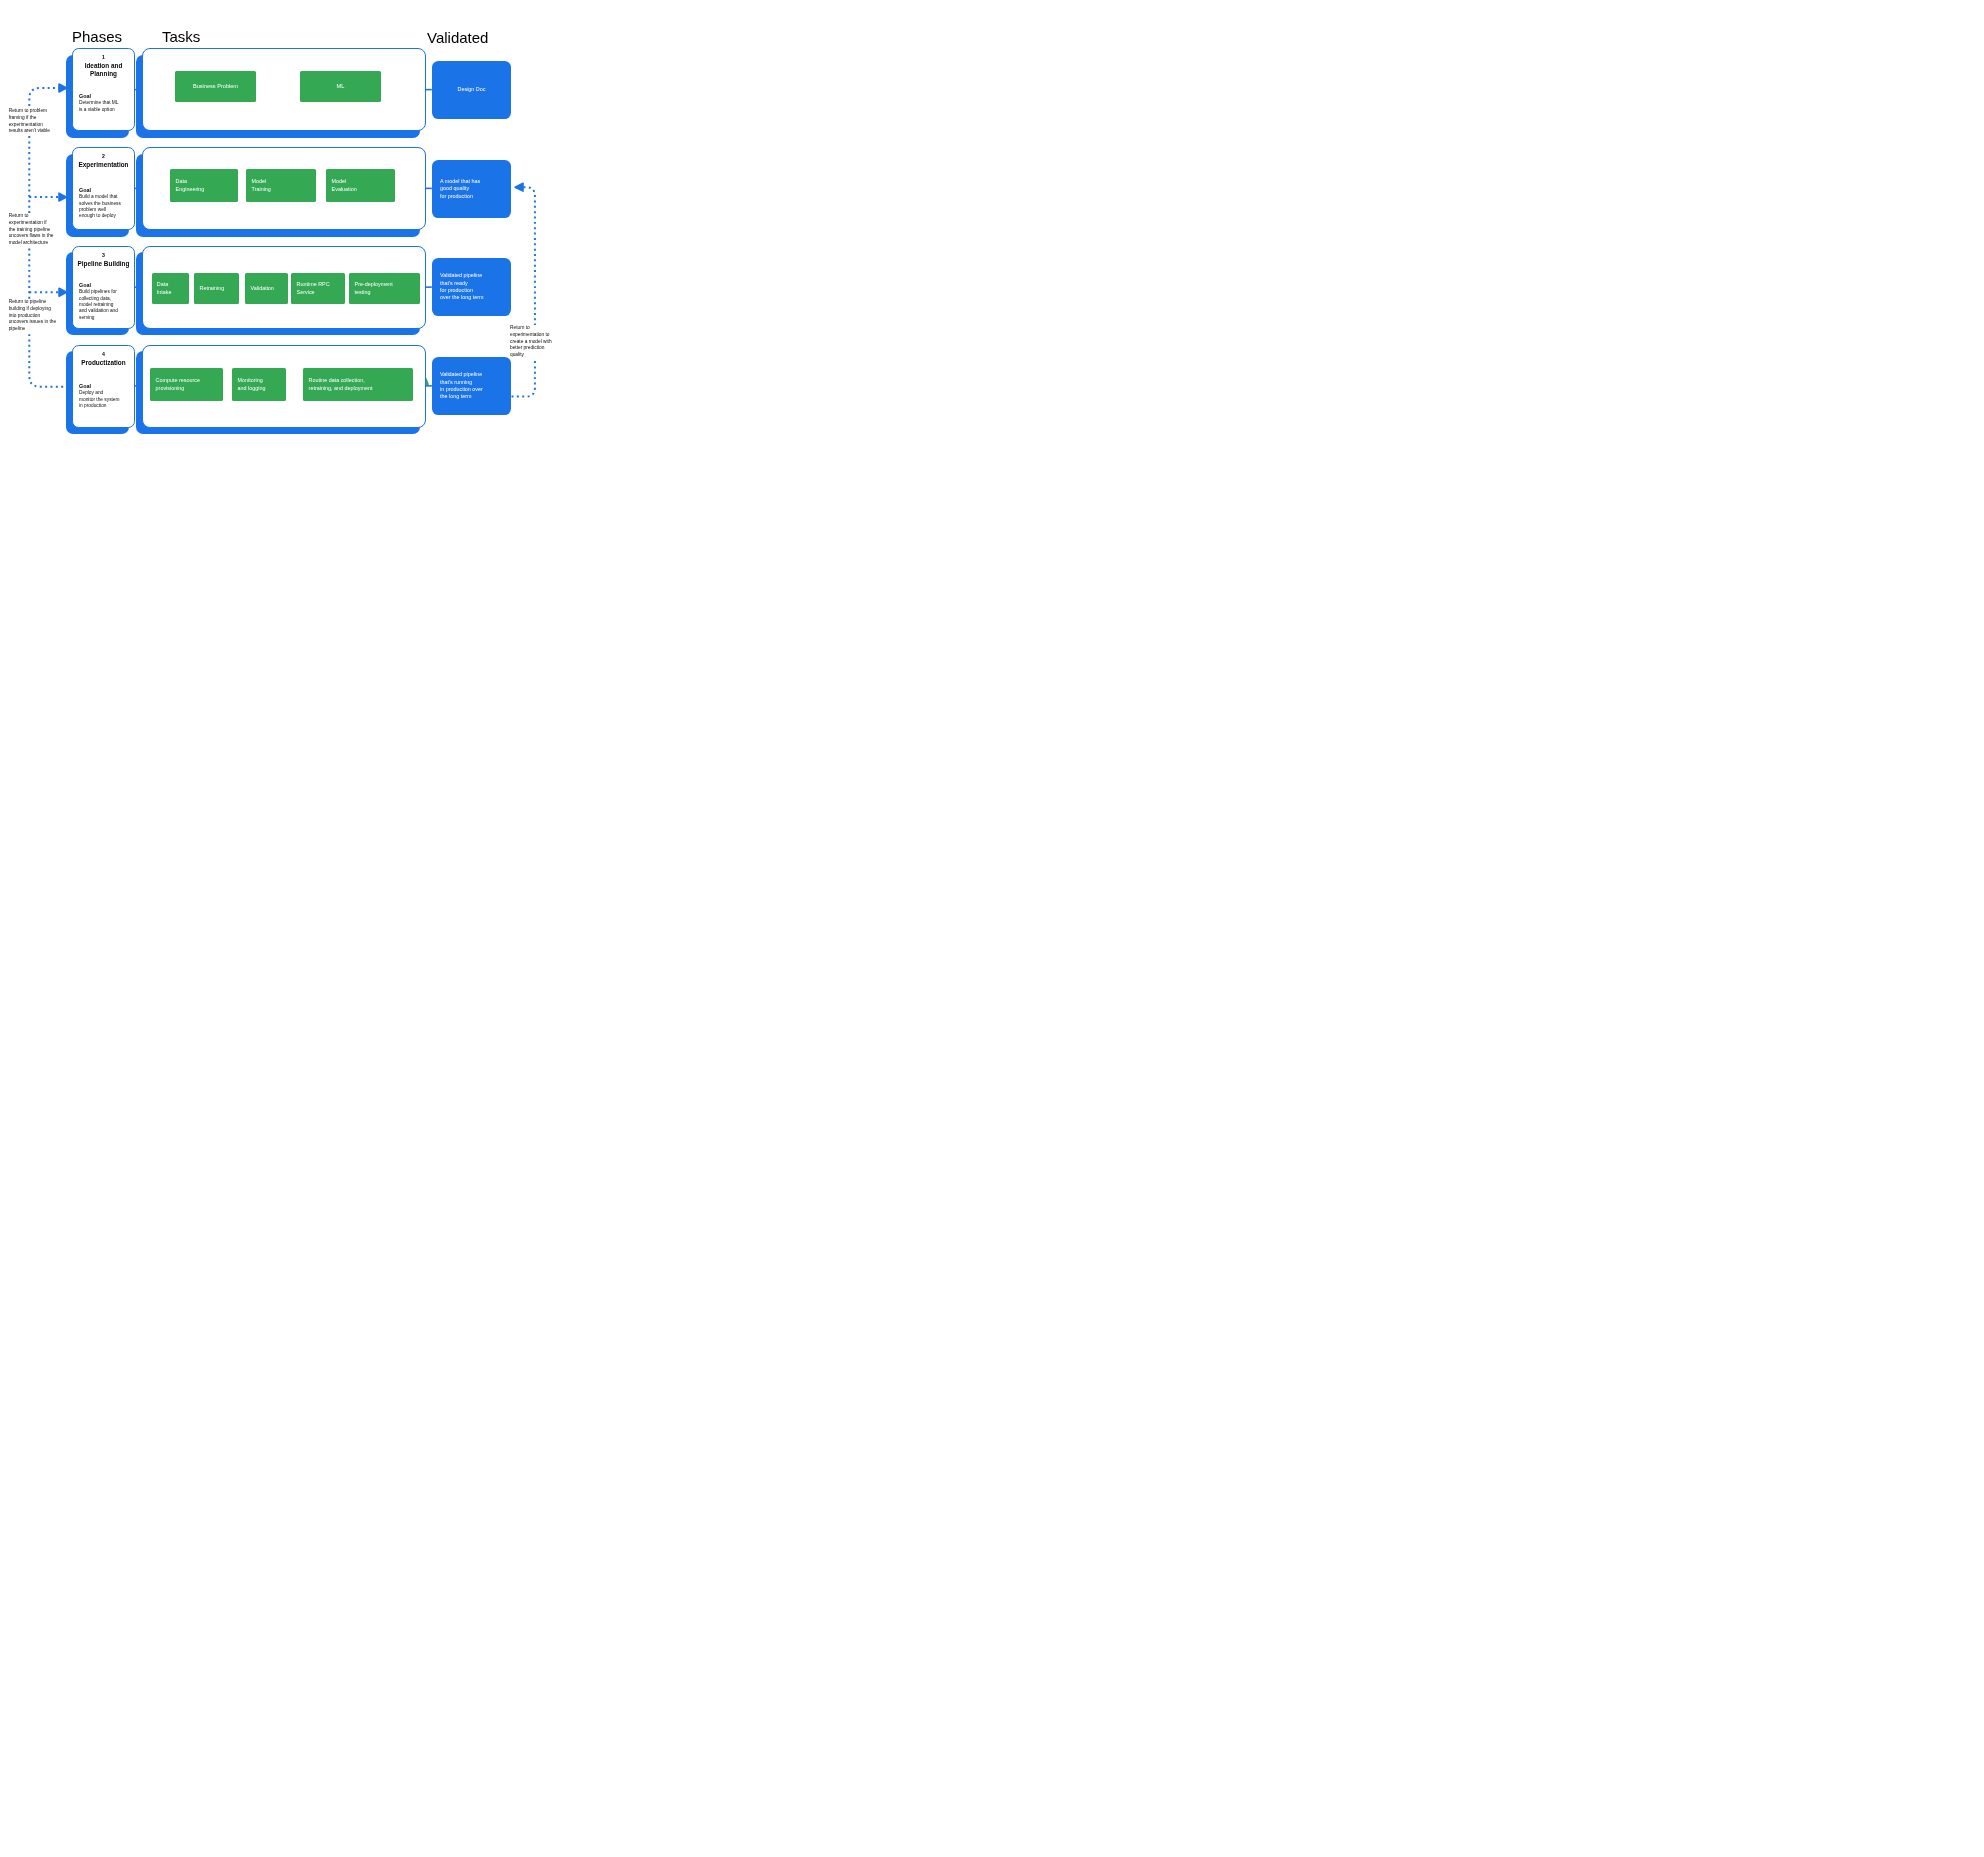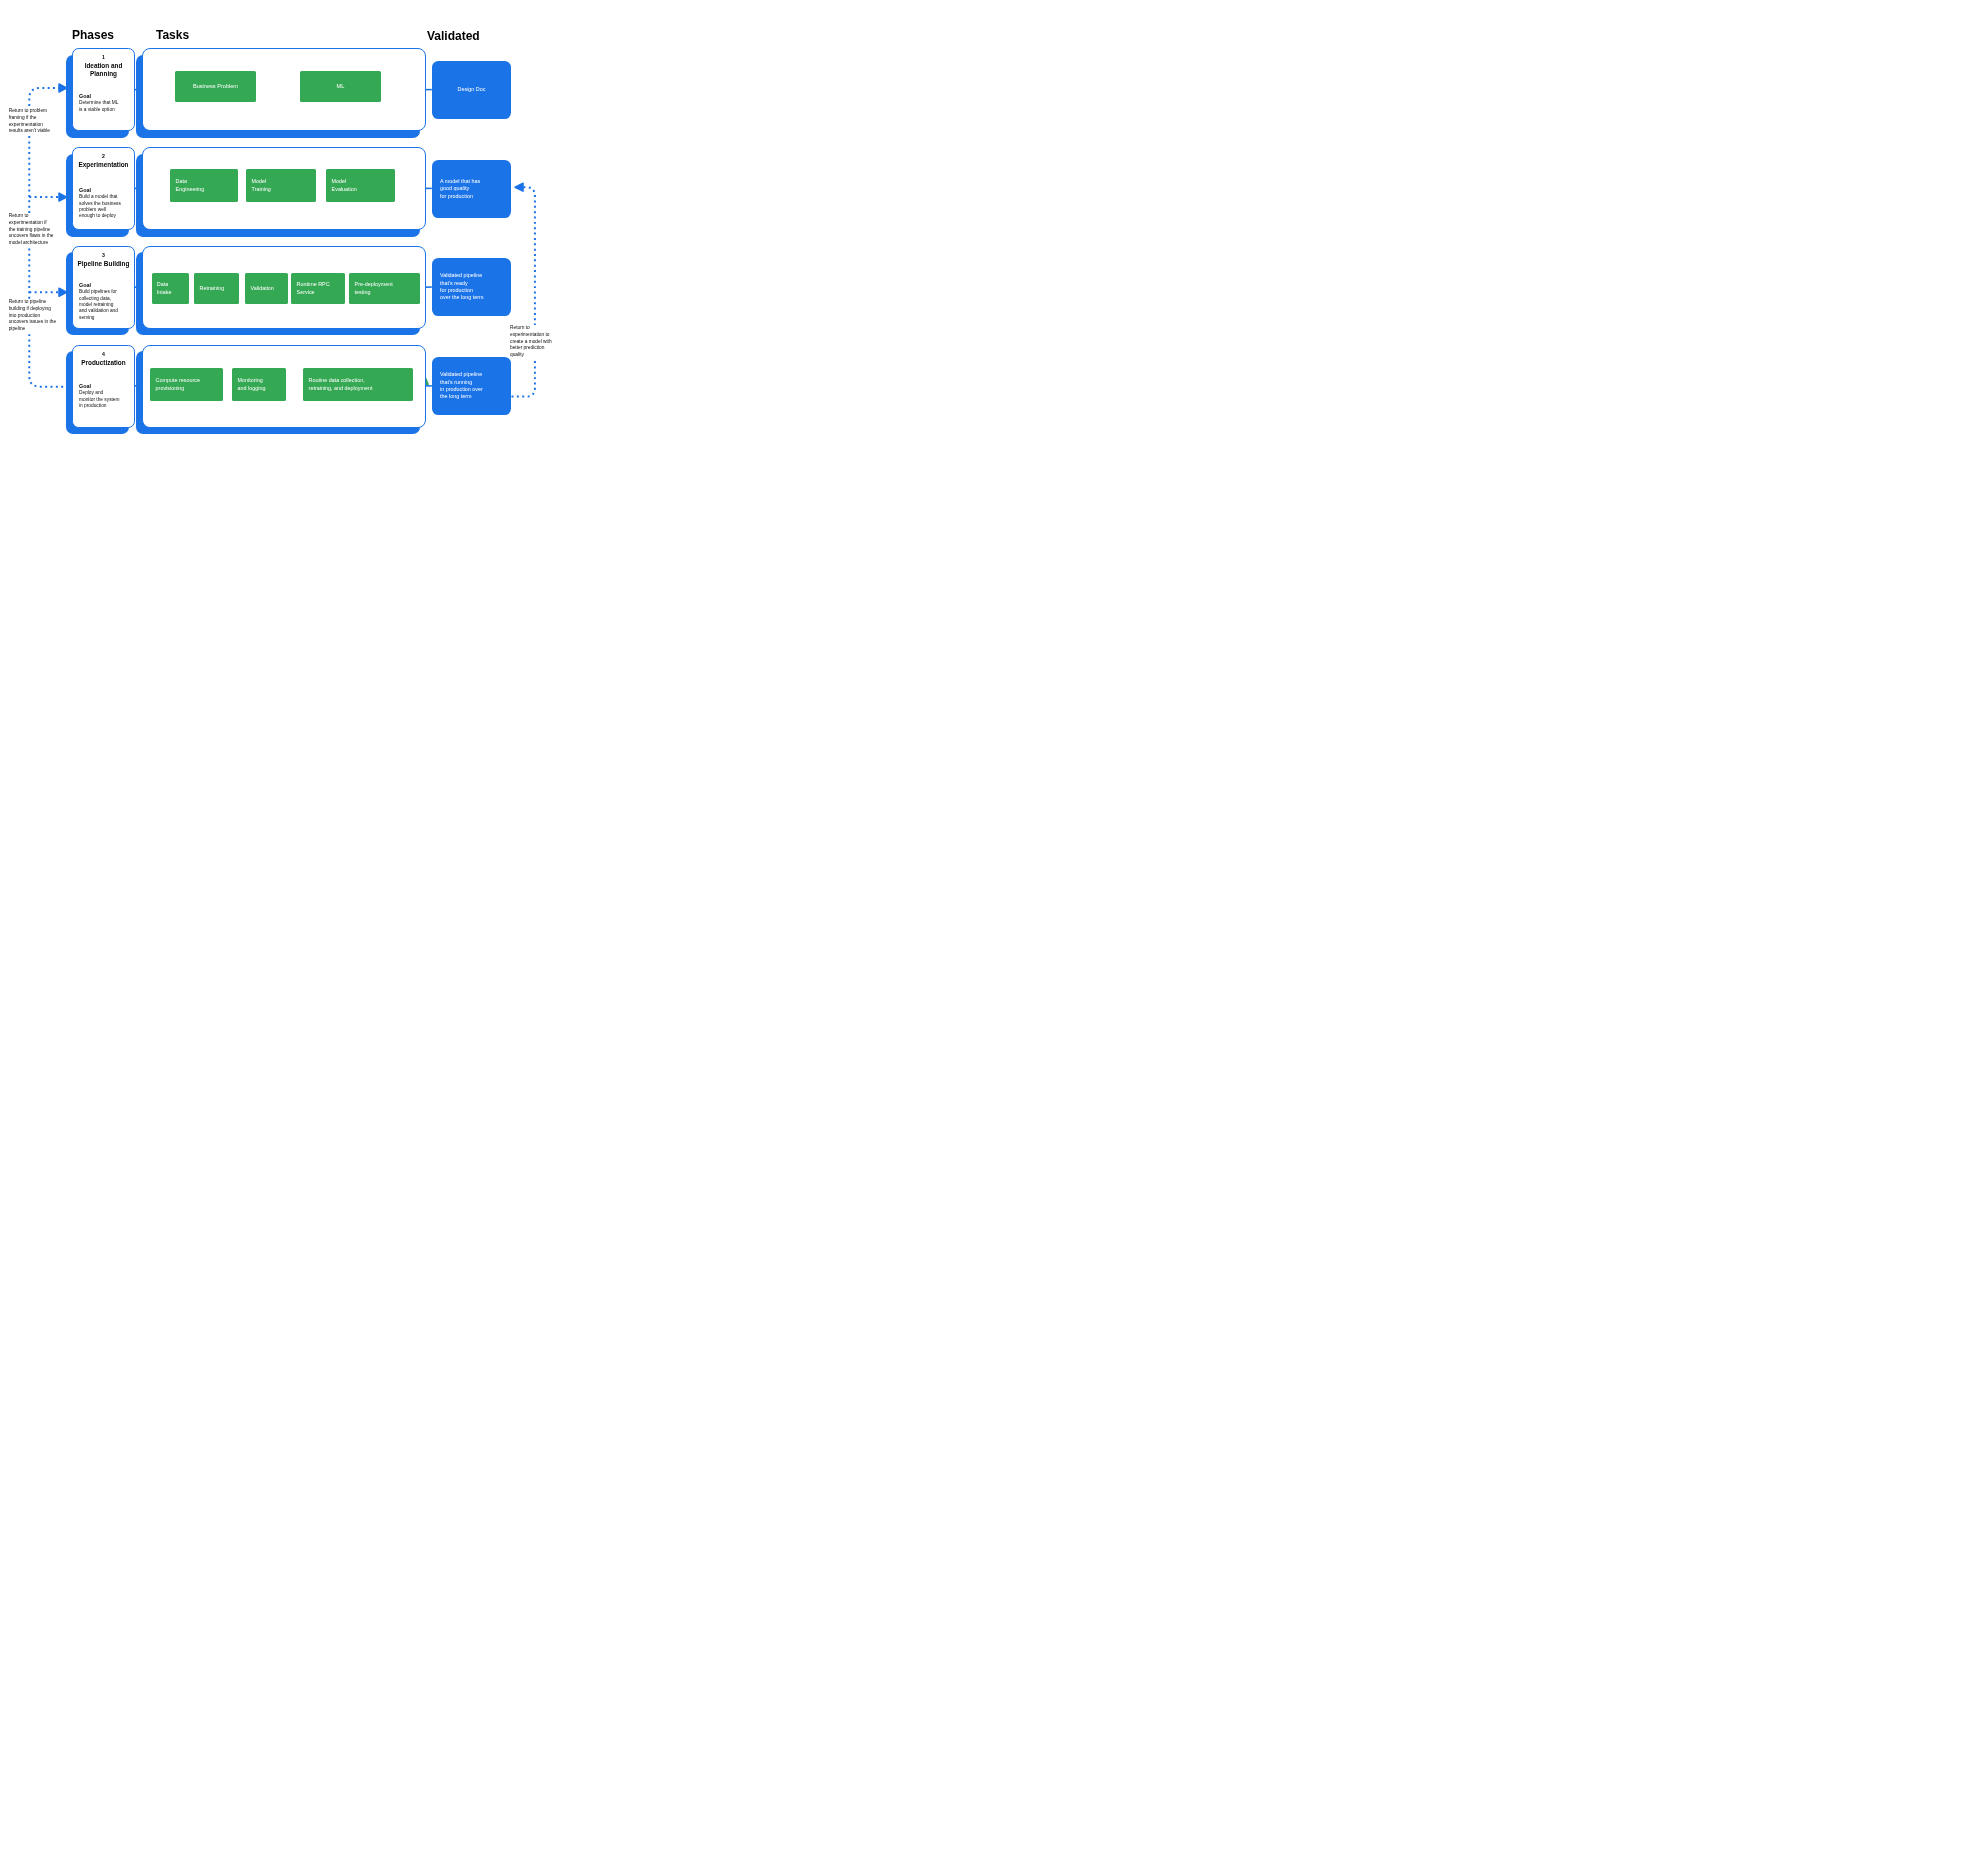--- a/index.html
+++ b/index.html
@@ -3,21 +3,21 @@
 <meta charset="utf-8">
 <style>
   html,body{margin:0;padding:0;background:#fff;}
   body{
     position:relative;
     width:563px;height:464px;
     font-family:"Liberation Sans", sans-serif;
     color:#060606;
     overflow:hidden;
   }
-  .hdr{position:absolute;font-size:12px;font-weight:700;color:#000;white-space:nowrap;}
+  .hdr{position:absolute;font-size:15px;font-weight:400;color:#000;white-space:nowrap;}
   
   .shadow{position:absolute;background:var(--blue);border-radius:7.1px;}
   
   .phase-card{
     position:absolute;left:72px;width:63px;height:83px;
     background:#fff;border:1.2px solid var(--blue);border-radius:6.7px;
     box-sizing:border-box;
   }
   .p-num{text-align:center;font-weight:700;font-size:5.2px;margin-top:5.2px;}
   .p-title{text-align:center;font-weight:700;font-size:6.4px;line-height:1.22;margin-top:2px;white-space:pre-line;}
@@ -49,21 +49,21 @@
   .ann{
     position:absolute;background:#fff;font-size:4.8px;font-weight:500;
     line-height:1.38;color:#0c0c0c;white-space:pre-line;padding:0.4px 1.2px 0.4px 0;
   }
   svg{position:absolute;left:0;top:0;}
 </style>
 </head>
 <body>
 
 <div class="hdr" style="left:72px;top:28px;">Phases</div>
-<div class="hdr" style="left:156px;top:28px;">Tasks</div>
+<div class="hdr" style="left:162px;top:28px;">Tasks</div>
 <div class="hdr" style="left:427px;top:29px;">Validated</div>
 
 <div class="shadow" style="left:66px;top:55px;width:63px;height:83px;"></div>
 <div class="shadow" style="left:136px;top:55px;width:284px;height:83px;"></div>
 <div class="shadow" style="left:66px;top:154px;width:63px;height:83px;"></div>
 <div class="shadow" style="left:136px;top:154px;width:284px;height:83px;"></div>
 <div class="shadow" style="left:66px;top:252px;width:63px;height:83px;"></div>
 <div class="shadow" style="left:136px;top:252px;width:284px;height:83px;"></div>
 <div class="shadow" style="left:66px;top:351px;width:63px;height:83px;"></div>
 <div class="shadow" style="left:136px;top:351px;width:284px;height:83px;"></div>

